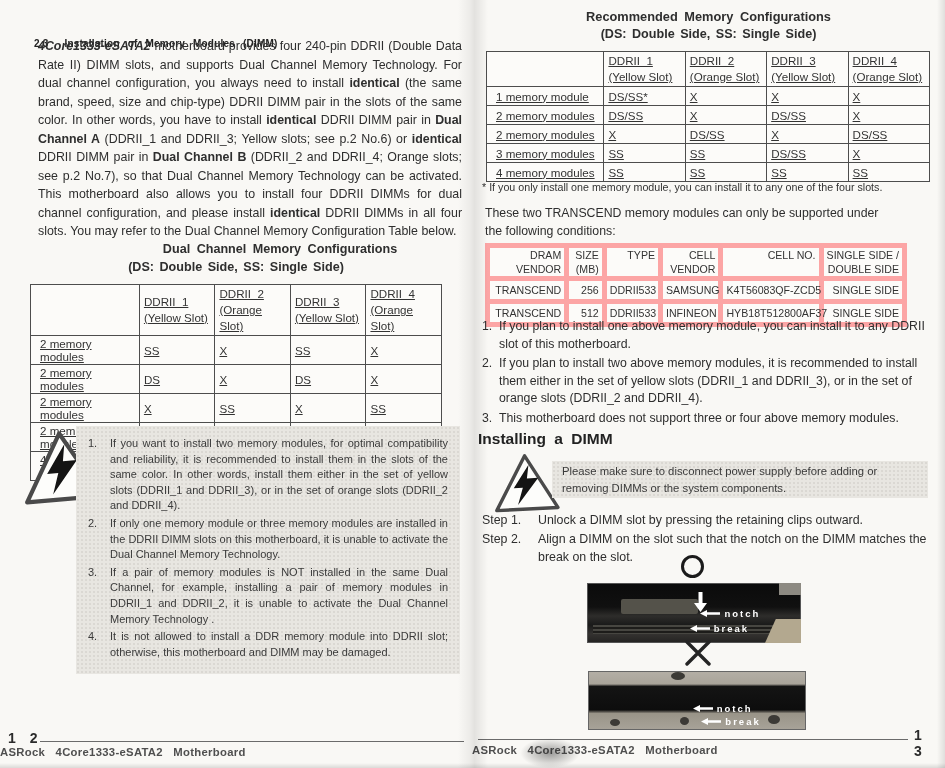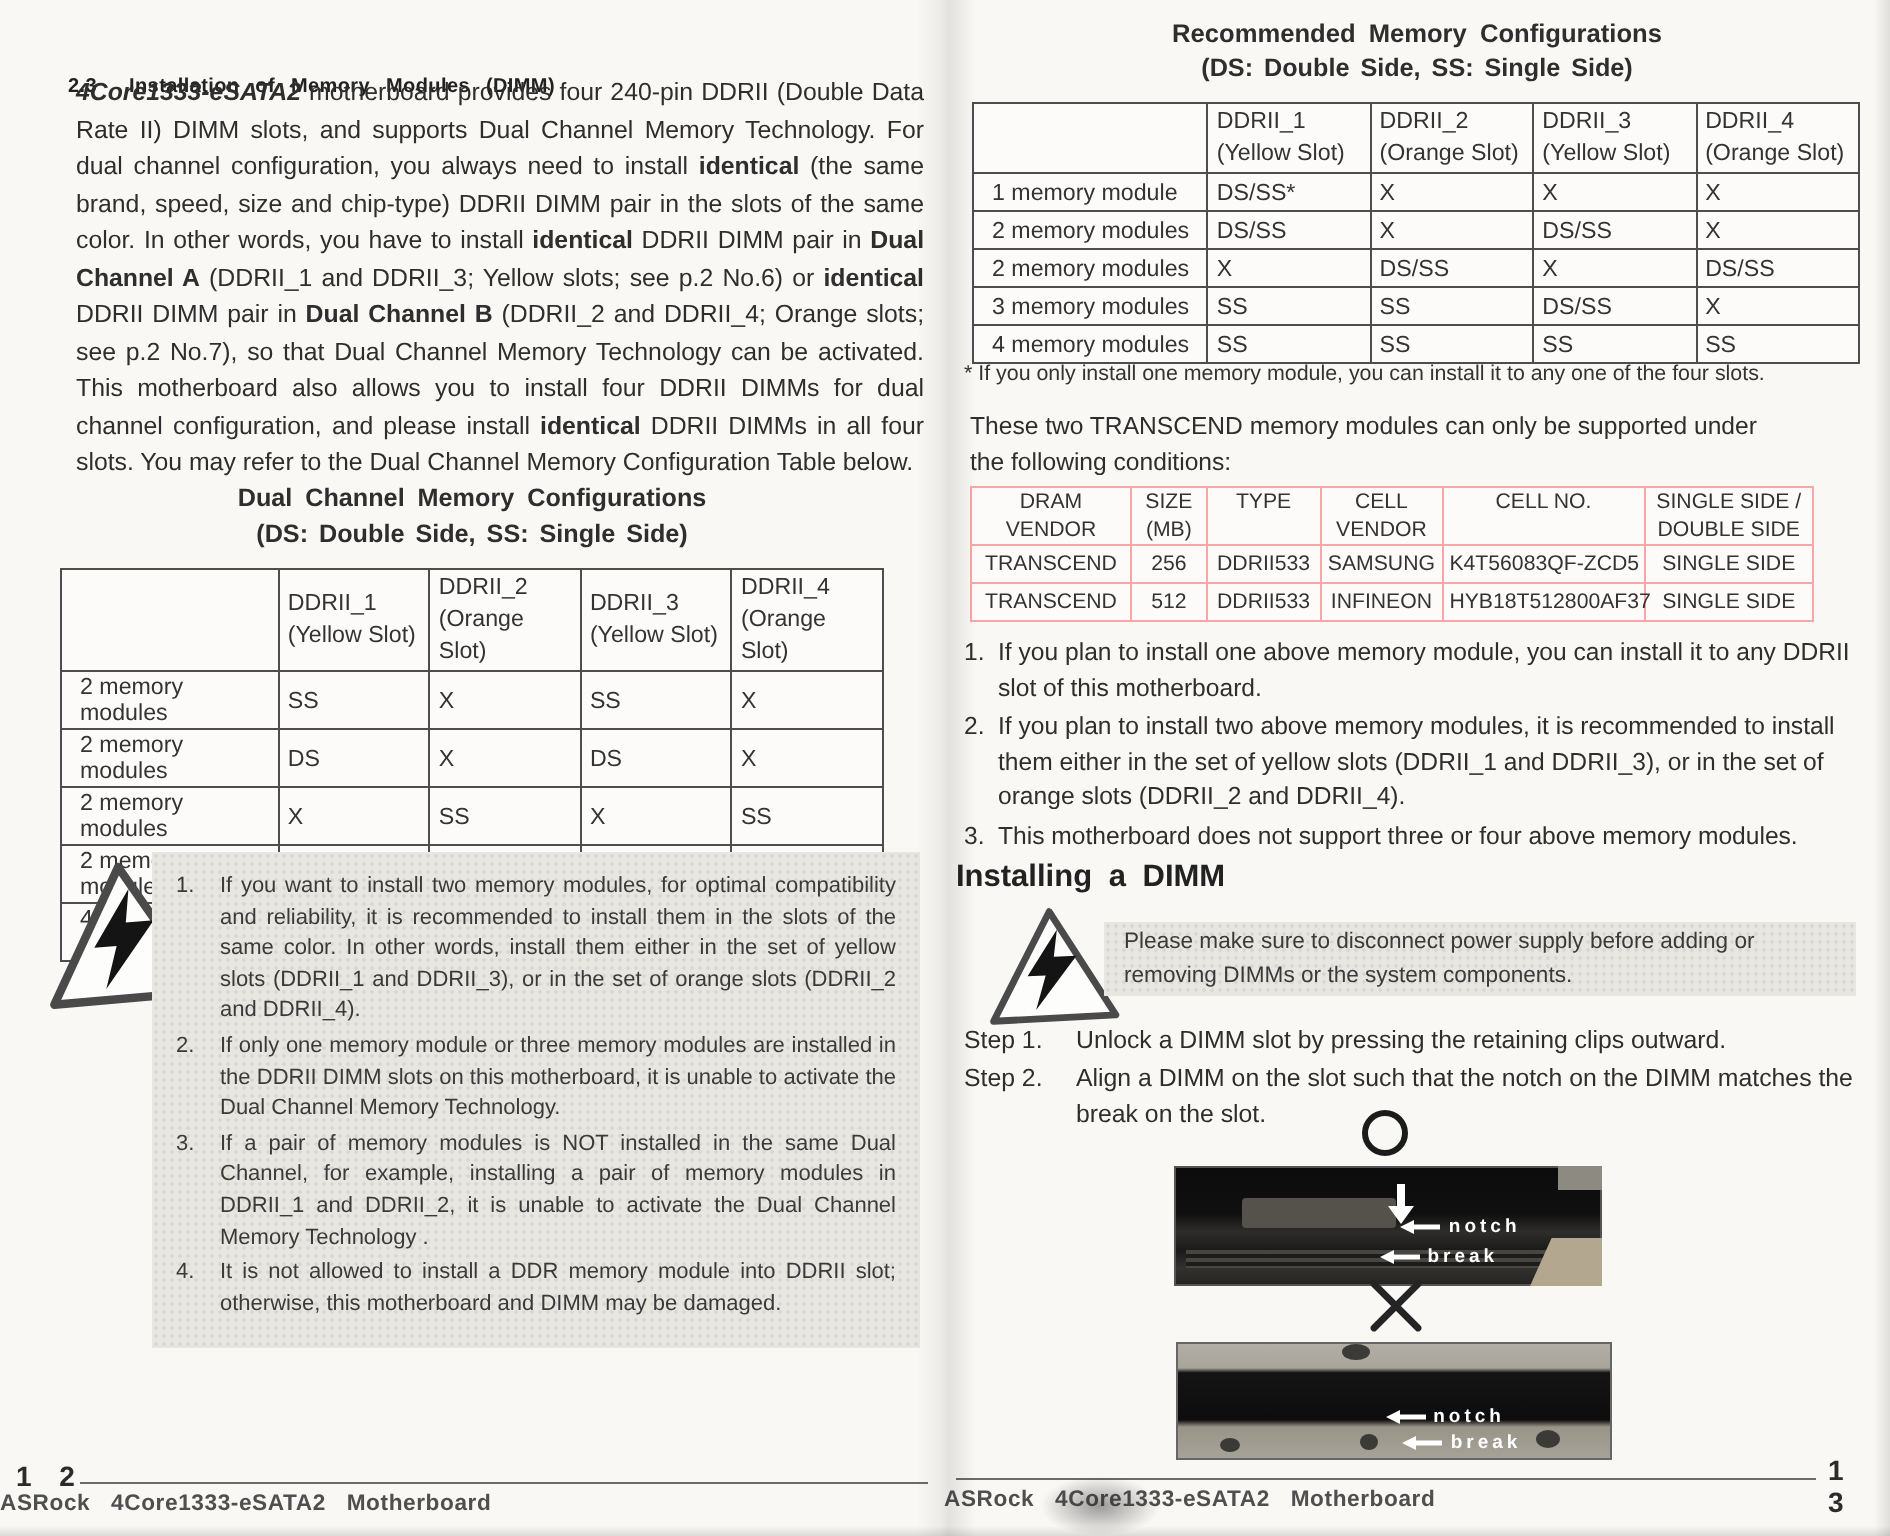--- a/index.html
+++ b/index.html
@@ -16,39 +16,39 @@
   .right-edge{right:0;top:0;width:8px;height:768px;background:linear-gradient(90deg,rgba(0,0,0,0) ,rgba(0,0,0,0.10));}
   .bottom-edge{left:0;bottom:0;width:945px;height:5px;background:linear-gradient(180deg,rgba(0,0,0,0),rgba(0,0,0,0.12));}
 
   
   .sec-heading{left:34px;top:10px;font-size:10px;font-weight:bold;word-spacing:5px;letter-spacing:0.2px;color:#222;margin-top:28px;}
   .sec-num{margin-right:16px;}
   .install-heading{left:478px;top:430px;font-size:15.5px;font-weight:bold;word-spacing:4px;color:#222;}
 
   
   .intro{left:38px;top:37px;width:424px;font-size:12.4px;line-height:18.5px;text-align:justify;}
-  .tbl-title{left:0;top:242px;width:472px;text-align:center;font-weight:bold;font-size:12.6px;word-spacing:3px;}
+  .tbl-title{left:0;top:242px;width:472px;text-align:center;font-weight:bold;font-size:12.6px;word-spacing:3px;padding-left:44px;}
   .tbl-sub{left:0;top:260px;width:472px;text-align:center;font-weight:bold;font-size:12.6px;word-spacing:2px;}
   .r-title{left:472px;top:9px;width:473px;text-align:center;font-weight:bold;font-size:12.8px;word-spacing:3px;}
   .r-sub{left:472px;top:27px;width:473px;text-align:center;font-weight:bold;font-size:12.6px;word-spacing:2px;}
 
   
   table.memtable{border-collapse:collapse;table-layout:fixed;background:#fcfbf9;}
   table.memtable th,table.memtable td{border:1px solid #4d4d4d;font-weight:normal;text-align:left;
-      padding:1px 4px;font-size:11.6px;color:#333;}
+      padding:1px 4px;font-size:11.6px;color:#333;text-decoration:underline;}
   table.memtable th div{line-height:16px;}
   table.memtable td{height:16px;}
   table.memtable td.rowlabel{padding-left:9px;}
   #l-table{left:30px;top:284px;width:412px;}
   #r-table{left:486px;top:51px;width:444px;}
   .memtable col.c0{width:26.5%;}.memtable col.cx{width:18.375%;}
 
   
   table.ttable{border-collapse:collapse;table-layout:fixed;background:#fcfbf9;left:485px;top:243px;width:422px;}
-  table.ttable th,table.ttable td{border:1px solid #fca5a5;font-weight:normal;text-align:center;
+  table.ttable th,table.ttable td{border:5px solid #fca5a5;font-weight:normal;text-align:right;
       padding:0 3px;font-size:10.6px;color:#333;white-space:nowrap;overflow:visible;}
   table.ttable th div{line-height:14px;}
   table.ttable td{height:18px;}
 
   .footnote{left:482px;top:181px;width:462px;font-size:10.7px;color:#333;}
   .transcend-intro{left:485px;top:204px;width:402px;font-size:12.3px;line-height:18px;}
 
   
   .nl-row{display:flex;margin-bottom:2px;}
   .nl-num{flex:0 0 22px;}

